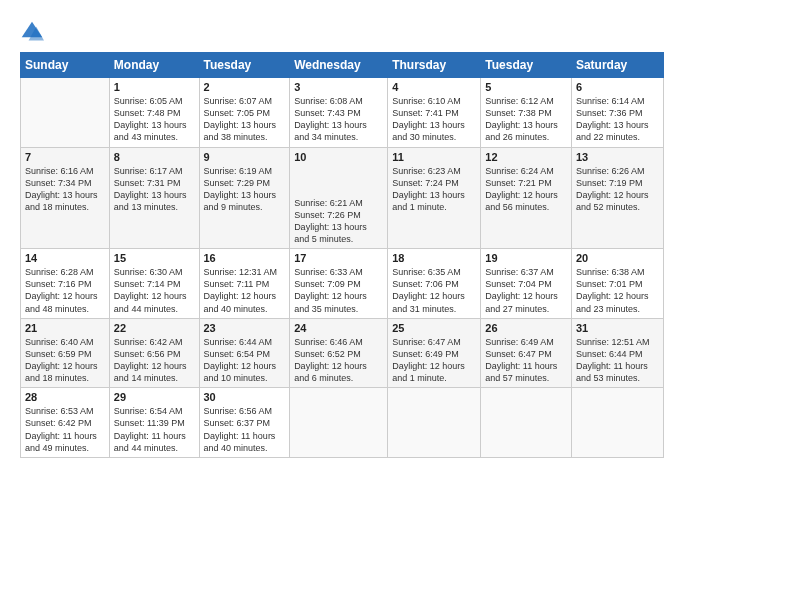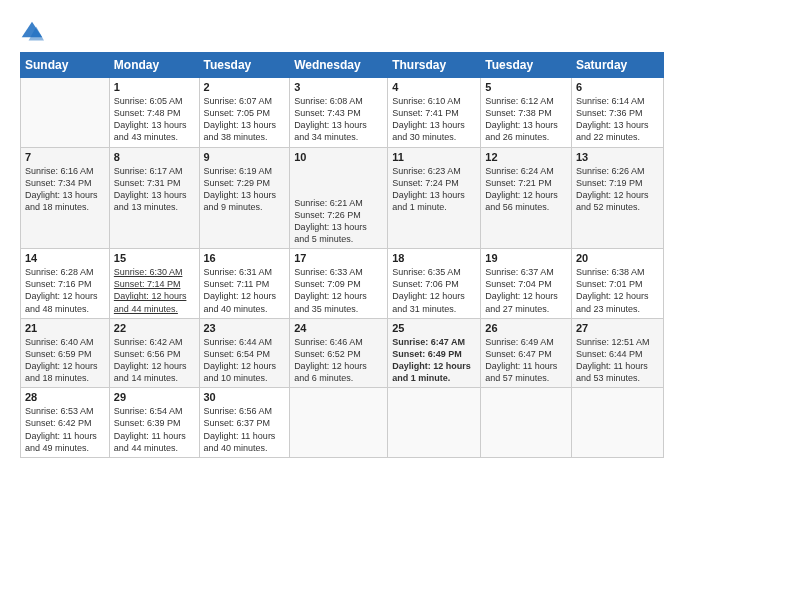--- a/index.html
+++ b/index.html
@@ -221,28 +221,28 @@
         <tr class="row-bg-light">
           <td>
             <div class="day-num">14</div>
             <div class="day-info" style="white-space: pre-line;">Sunrise: 6:28 AM
 Sunset: 7:16 PM
 Daylight: 12 hours
 and 48 minutes.</div>
           </td>
           <td>
             <div class="day-num">15</div>
-            <div class="day-info" style="white-space: pre-line; text-decoration: underline;">Sunrise: 6:30 AM
+            <div class="day-info" style="white-space: pre-line;">Sunrise: 6:30 AM
 Sunset: 7:14 PM
 Daylight: 12 hours
 and 44 minutes.</div>
           </td>
           <td>
             <div class="day-num">16</div>
-            <div class="day-info" style="white-space: pre-line;">Sunrise: 6:31 AM
+            <div class="day-info" style="white-space: pre-line;">Sunrise: 12:31 AM
 Sunset: 7:11 PM
 Daylight: 12 hours
 and 40 minutes.</div>
           </td>
           <td>
             <div class="day-num">17</div>
             <div class="day-info" style="white-space: pre-line;">Sunrise: 6:33 AM
 Sunset: 7:09 PM
 Daylight: 12 hours
 and 35 minutes.</div>
@@ -293,52 +293,52 @@
           </td>
           <td>
             <div class="day-num">24</div>
             <div class="day-info" style="white-space: pre-line;">Sunrise: 6:46 AM
 Sunset: 6:52 PM
 Daylight: 12 hours
 and 6 minutes.</div>
           </td>
           <td>
             <div class="day-num">25</div>
-            <div class="day-info" style="white-space: pre-line; font-weight: bold;">Sunrise: 6:47 AM
+            <div class="day-info" style="white-space: pre-line;">Sunrise: 6:47 AM
 Sunset: 6:49 PM
 Daylight: 12 hours
 and 1 minute.</div>
           </td>
           <td>
             <div class="day-num">26</div>
             <div class="day-info" style="white-space: pre-line;">Sunrise: 6:49 AM
 Sunset: 6:47 PM
 Daylight: 11 hours
 and 57 minutes.</div>
           </td>
           <td>
-            <div class="day-num">27</div>
+            <div class="day-num">31</div>
             <div class="day-info" style="white-space: pre-line;">Sunrise: 12:51 AM
 Sunset: 6:44 PM
 Daylight: 11 hours
 and 53 minutes.</div>
           </td>
         </tr>
         <tr class="row-bg-light">
           <td>
             <div class="day-num">28</div>
             <div class="day-info" style="white-space: pre-line;">Sunrise: 6:53 AM
 Sunset: 6:42 PM
 Daylight: 11 hours
 and 49 minutes.</div>
           </td>
           <td>
             <div class="day-num">29</div>
             <div class="day-info" style="white-space: pre-line;">Sunrise: 6:54 AM
-Sunset: 6:39 PM
+Sunset: 11:39 PM
 Daylight: 11 hours
 and 44 minutes.</div>
           </td>
           <td>
             <div class="day-num">30</div>
             <div class="day-info" style="white-space: pre-line;">Sunrise: 6:56 AM
 Sunset: 6:37 PM
 Daylight: 11 hours
 and 40 minutes.</div>
           </td>

